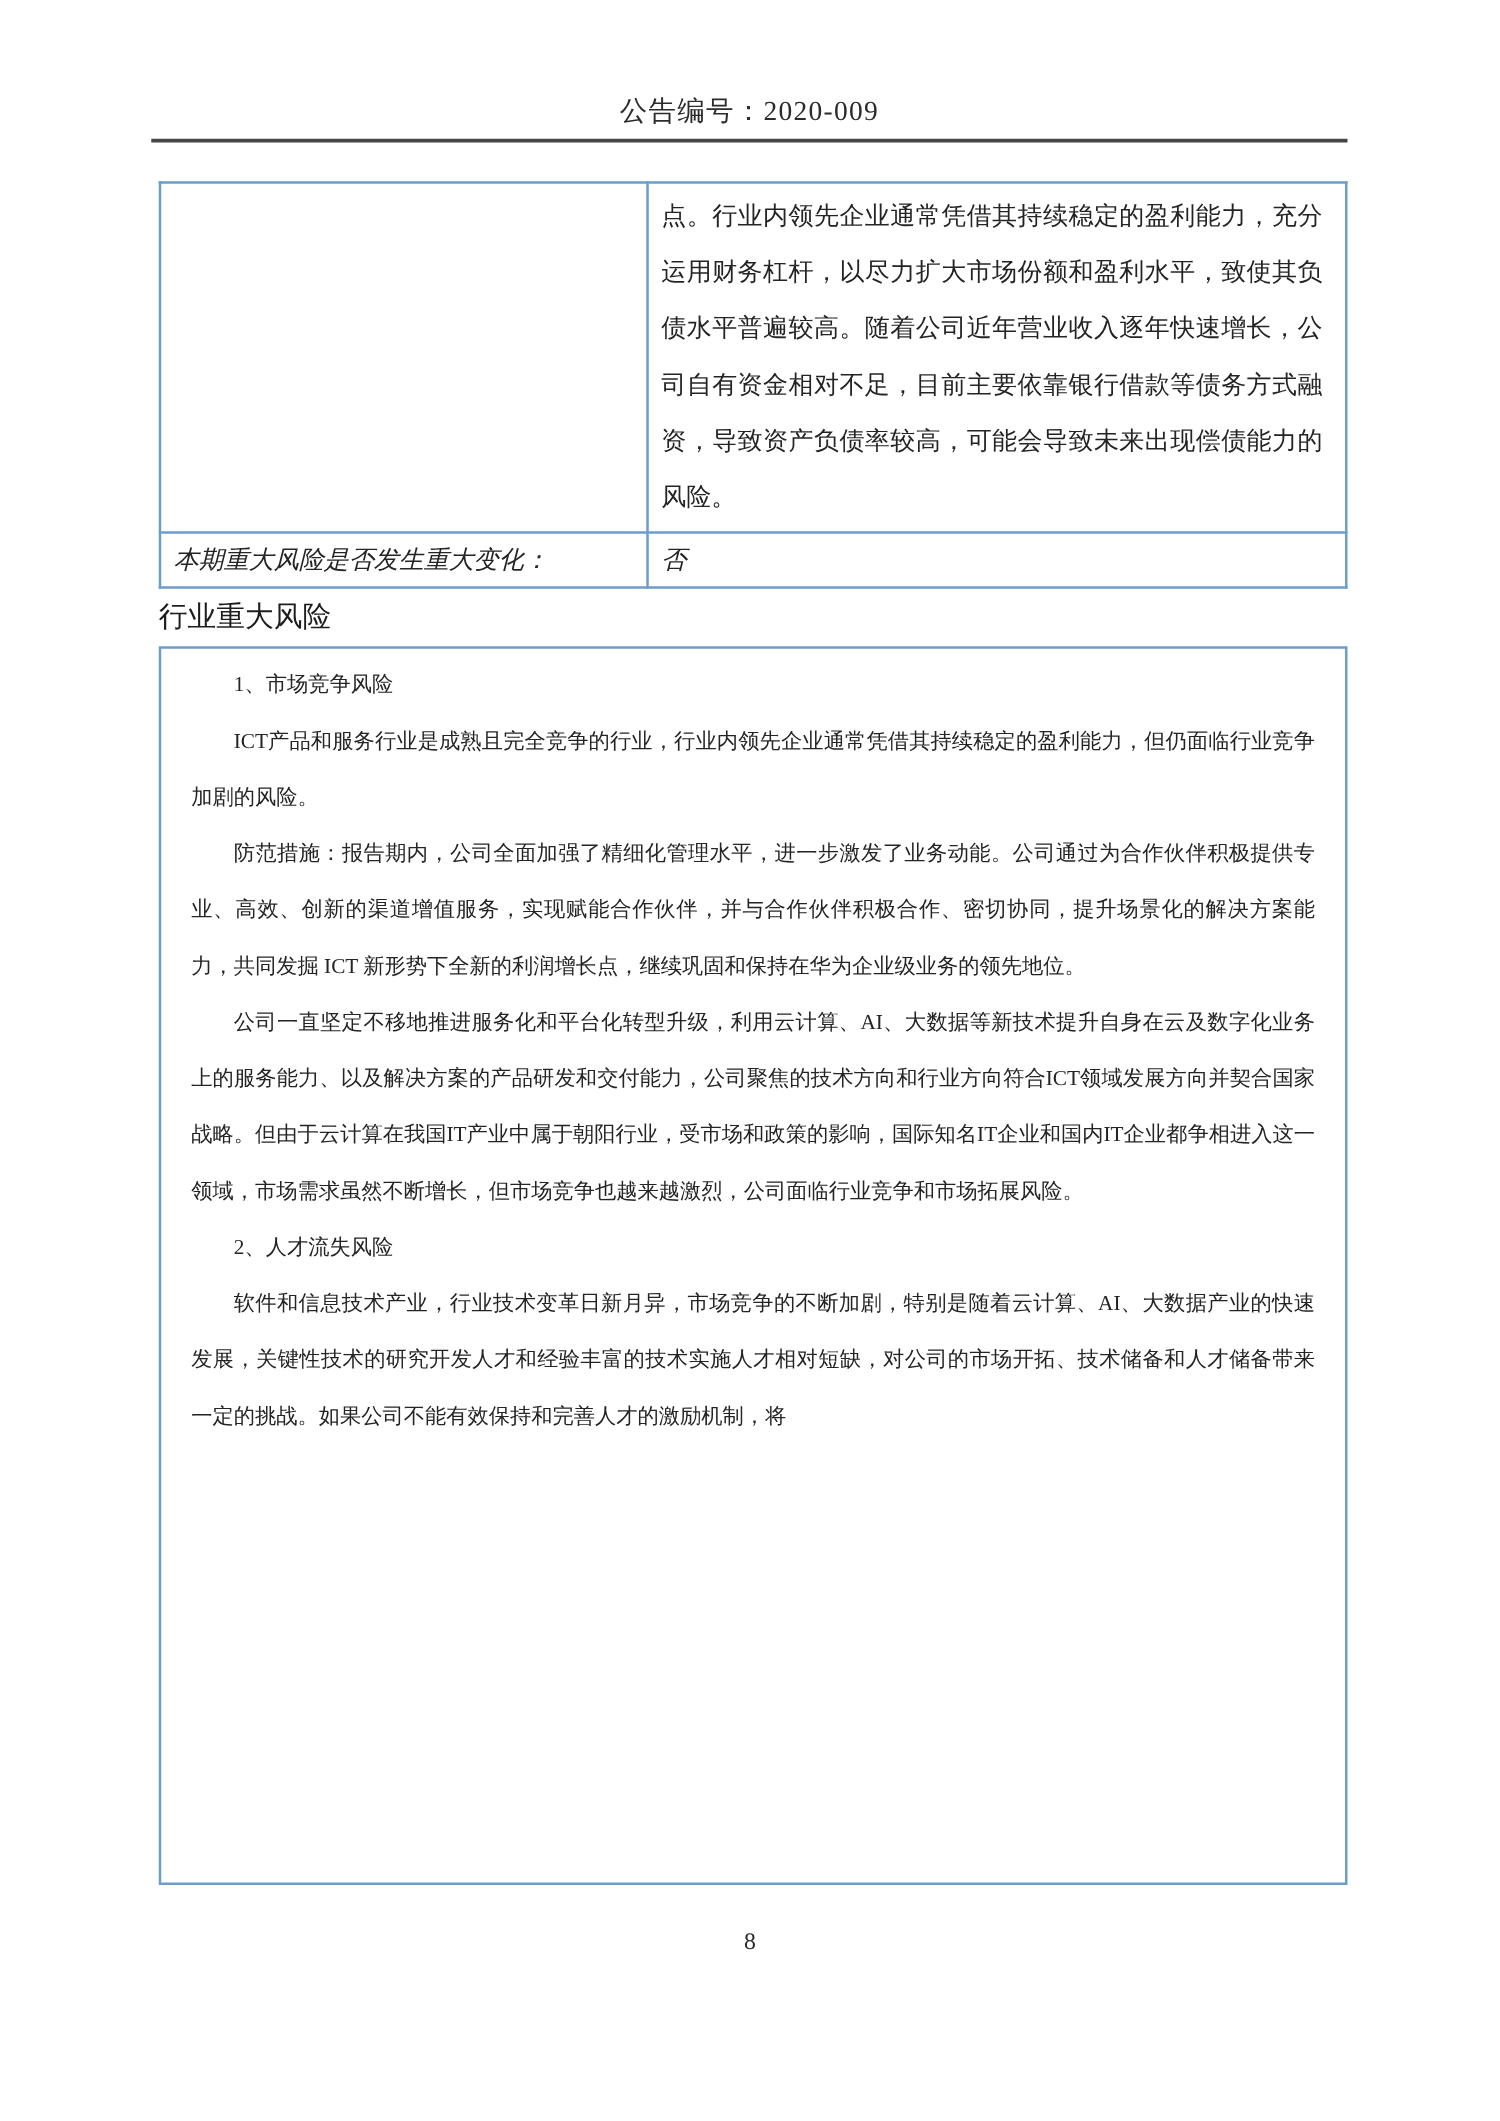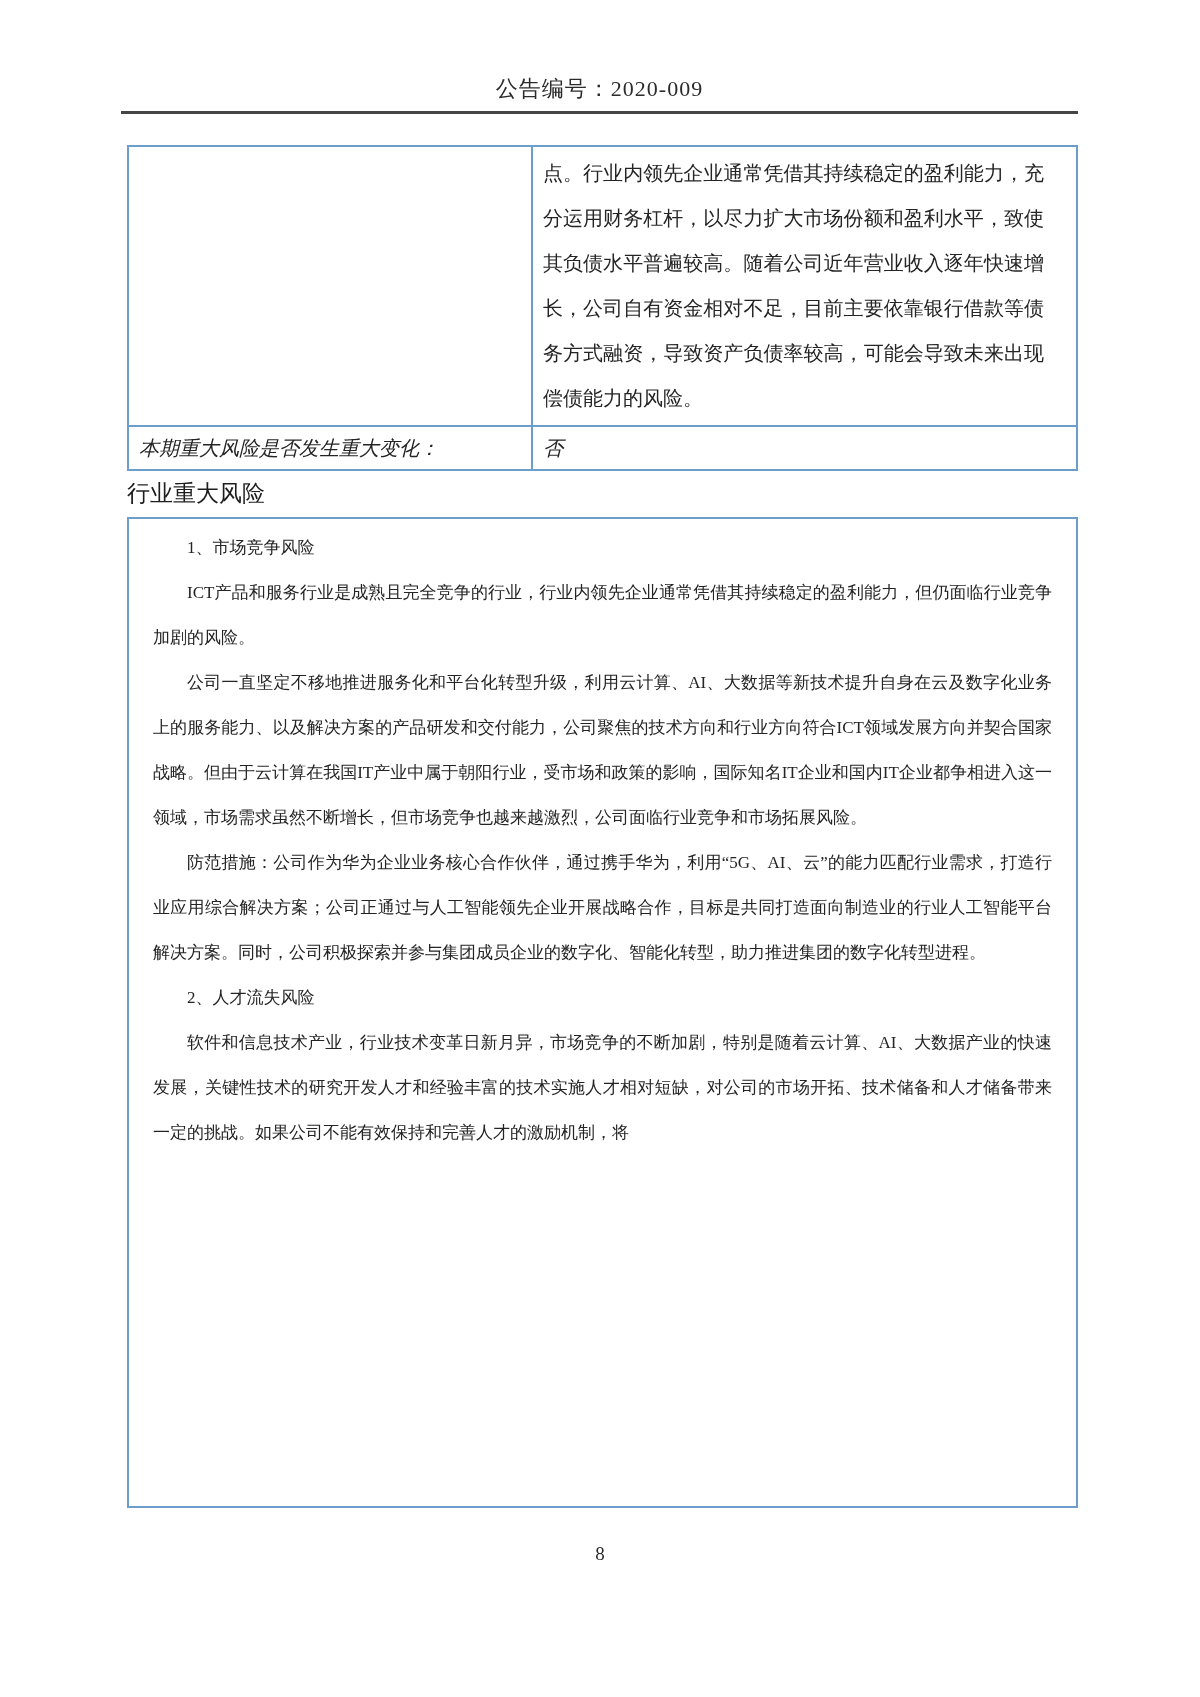--- a/index.html
+++ b/index.html
@@ -41,21 +41,21 @@
     left: 127px;
     width: 951px;
     border-collapse: collapse;
     table-layout: fixed;
     font-size: 20px;
     color: #242424;
   }
   table.summary-table td {
     border: 2px solid #6c9dcb;
     vertical-align: top;
-    padding: 4px 32px 4px 10px;
+    padding: 4px 18px 4px 10px;
     background: #ffffff;
   }
   td.cell-empty { width: 360px; }
   td.cell-text {
     line-height: 45px;
     text-align: justify;
     padding-left: 18px;
     padding-right: 16px;
   }
   tr.row-tall td { height: 236px; }
@@ -119,21 +119,21 @@
         <td class="cell-value">否</td>
       </tr>
     </tbody>
   </table>
 
   <div class="section-title">行业重大风险</div>
 
   <div class="risk-box">
     <p>1、市场竞争风险</p>
     <p>ICT产品和服务行业是成熟且完全竞争的行业，行业内领先企业通常凭借其持续稳定的盈利能力，但仍面临行业竞争加剧的风险。</p>
+    <p>防范措施：报告期内，公司全面加强了精细化管理水平，进一步激发了业务动能。公司通过为合作伙伴积极提供专业、高效、创新的渠道增值服务，实现赋能合作伙伴，并与合作伙伴积极合作、密切协同，提升场景化的解决方案能力，共同发掘 ICT 新形势下全新的利润增长点，继续巩固和保持在华为企业级业务的领先地位。</p>
     <p>公司一直坚定不移地推进服务化和平台化转型升级，利用云计算、AI、大数据等新技术提升自身在云及数字化业务上的服务能力、以及解决方案的产品研发和交付能力，公司聚焦的技术方向和行业方向符合ICT领域发展方向并契合国家战略。但由于云计算在我国IT产业中属于朝阳行业，受市场和政策的影响，国际知名IT企业和国内IT企业都争相进入这一领域，市场需求虽然不断增长，但市场竞争也越来越激烈，公司面临行业竞争和市场拓展风险。</p>
-    <p>防范措施：公司作为华为企业业务核心合作伙伴，通过携手华为，利用“5G、AI、云”的能力匹配行业需求，打造行业应用综合解决方案；公司正通过与人工智能领先企业开展战略合作，目标是共同打造面向制造业的行业人工智能平台解决方案。同时，公司积极探索并参与集团成员企业的数字化、智能化转型，助力推进集团的数字化转型进程。</p>
     <p>2、人才流失风险</p>
     <p>软件和信息技术产业，行业技术变革日新月异，市场竞争的不断加剧，特别是随着云计算、AI、大数据产业的快速发展，关键性技术的研究开发人才和经验丰富的技术实施人才相对短缺，对公司的市场开拓、技术储备和人才储备带来一定的挑战。如果公司不能有效保持和完善人才的激励机制，将</p>
   </div>
 
   <div class="page-number">8</div>
 
 </div>
 
 </body></html>

